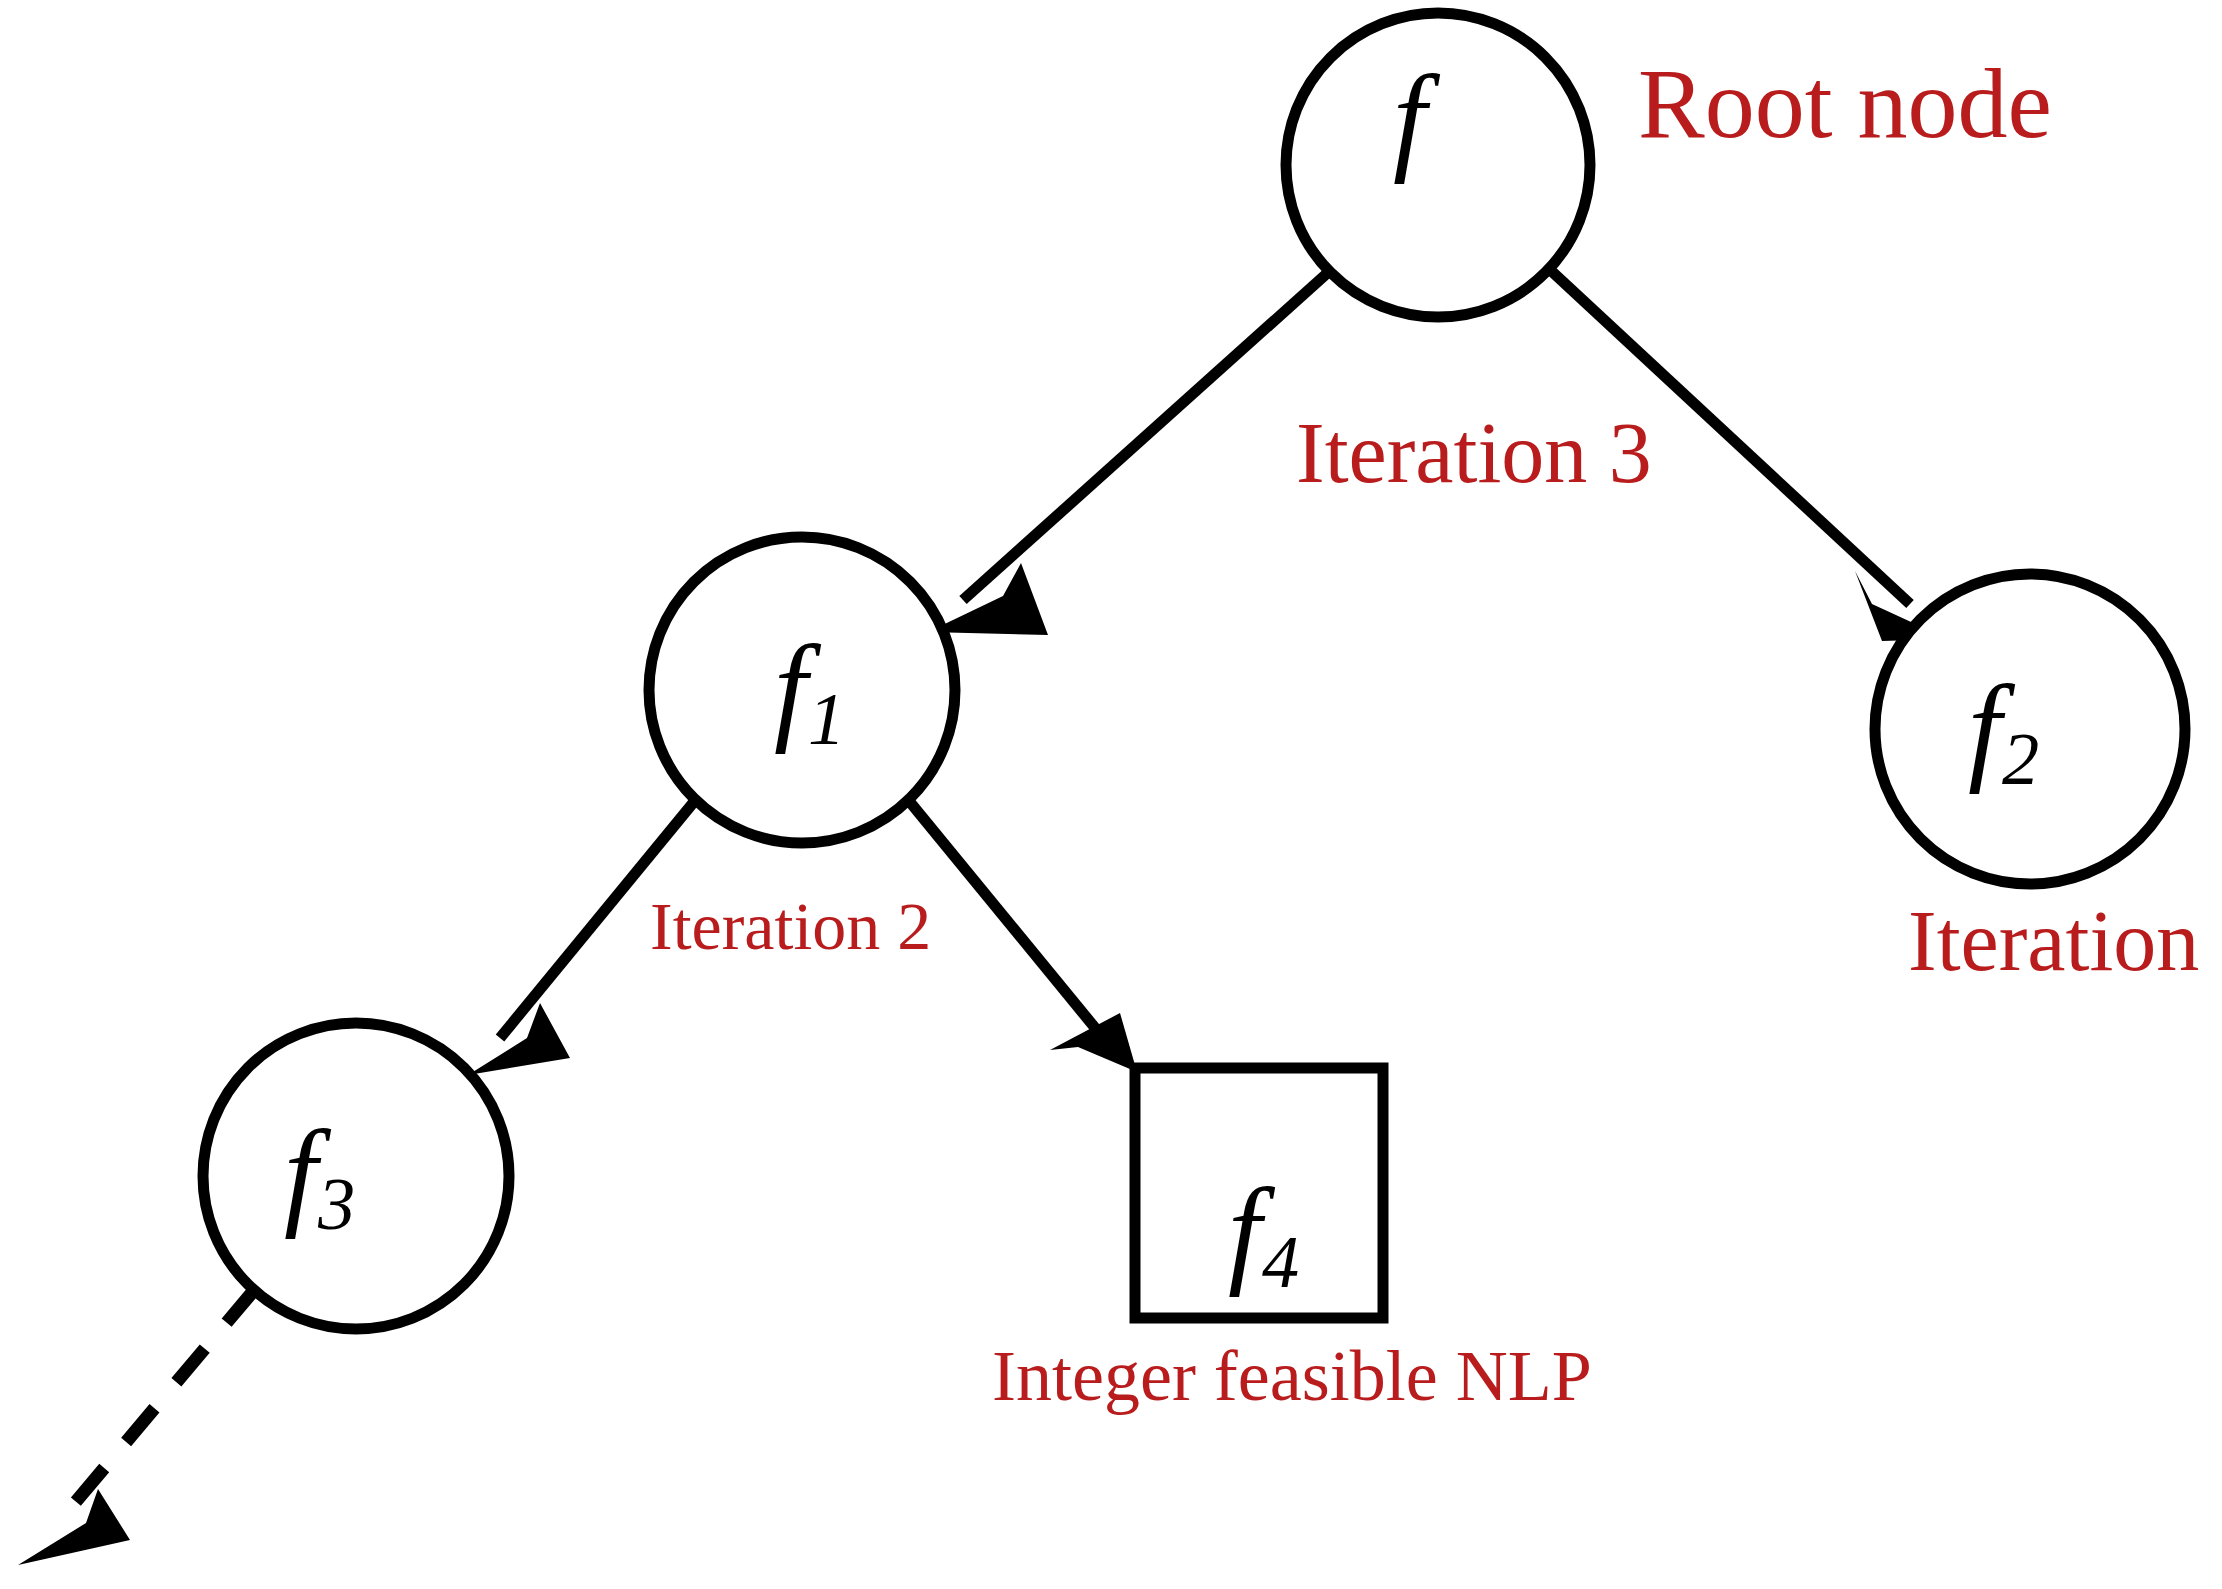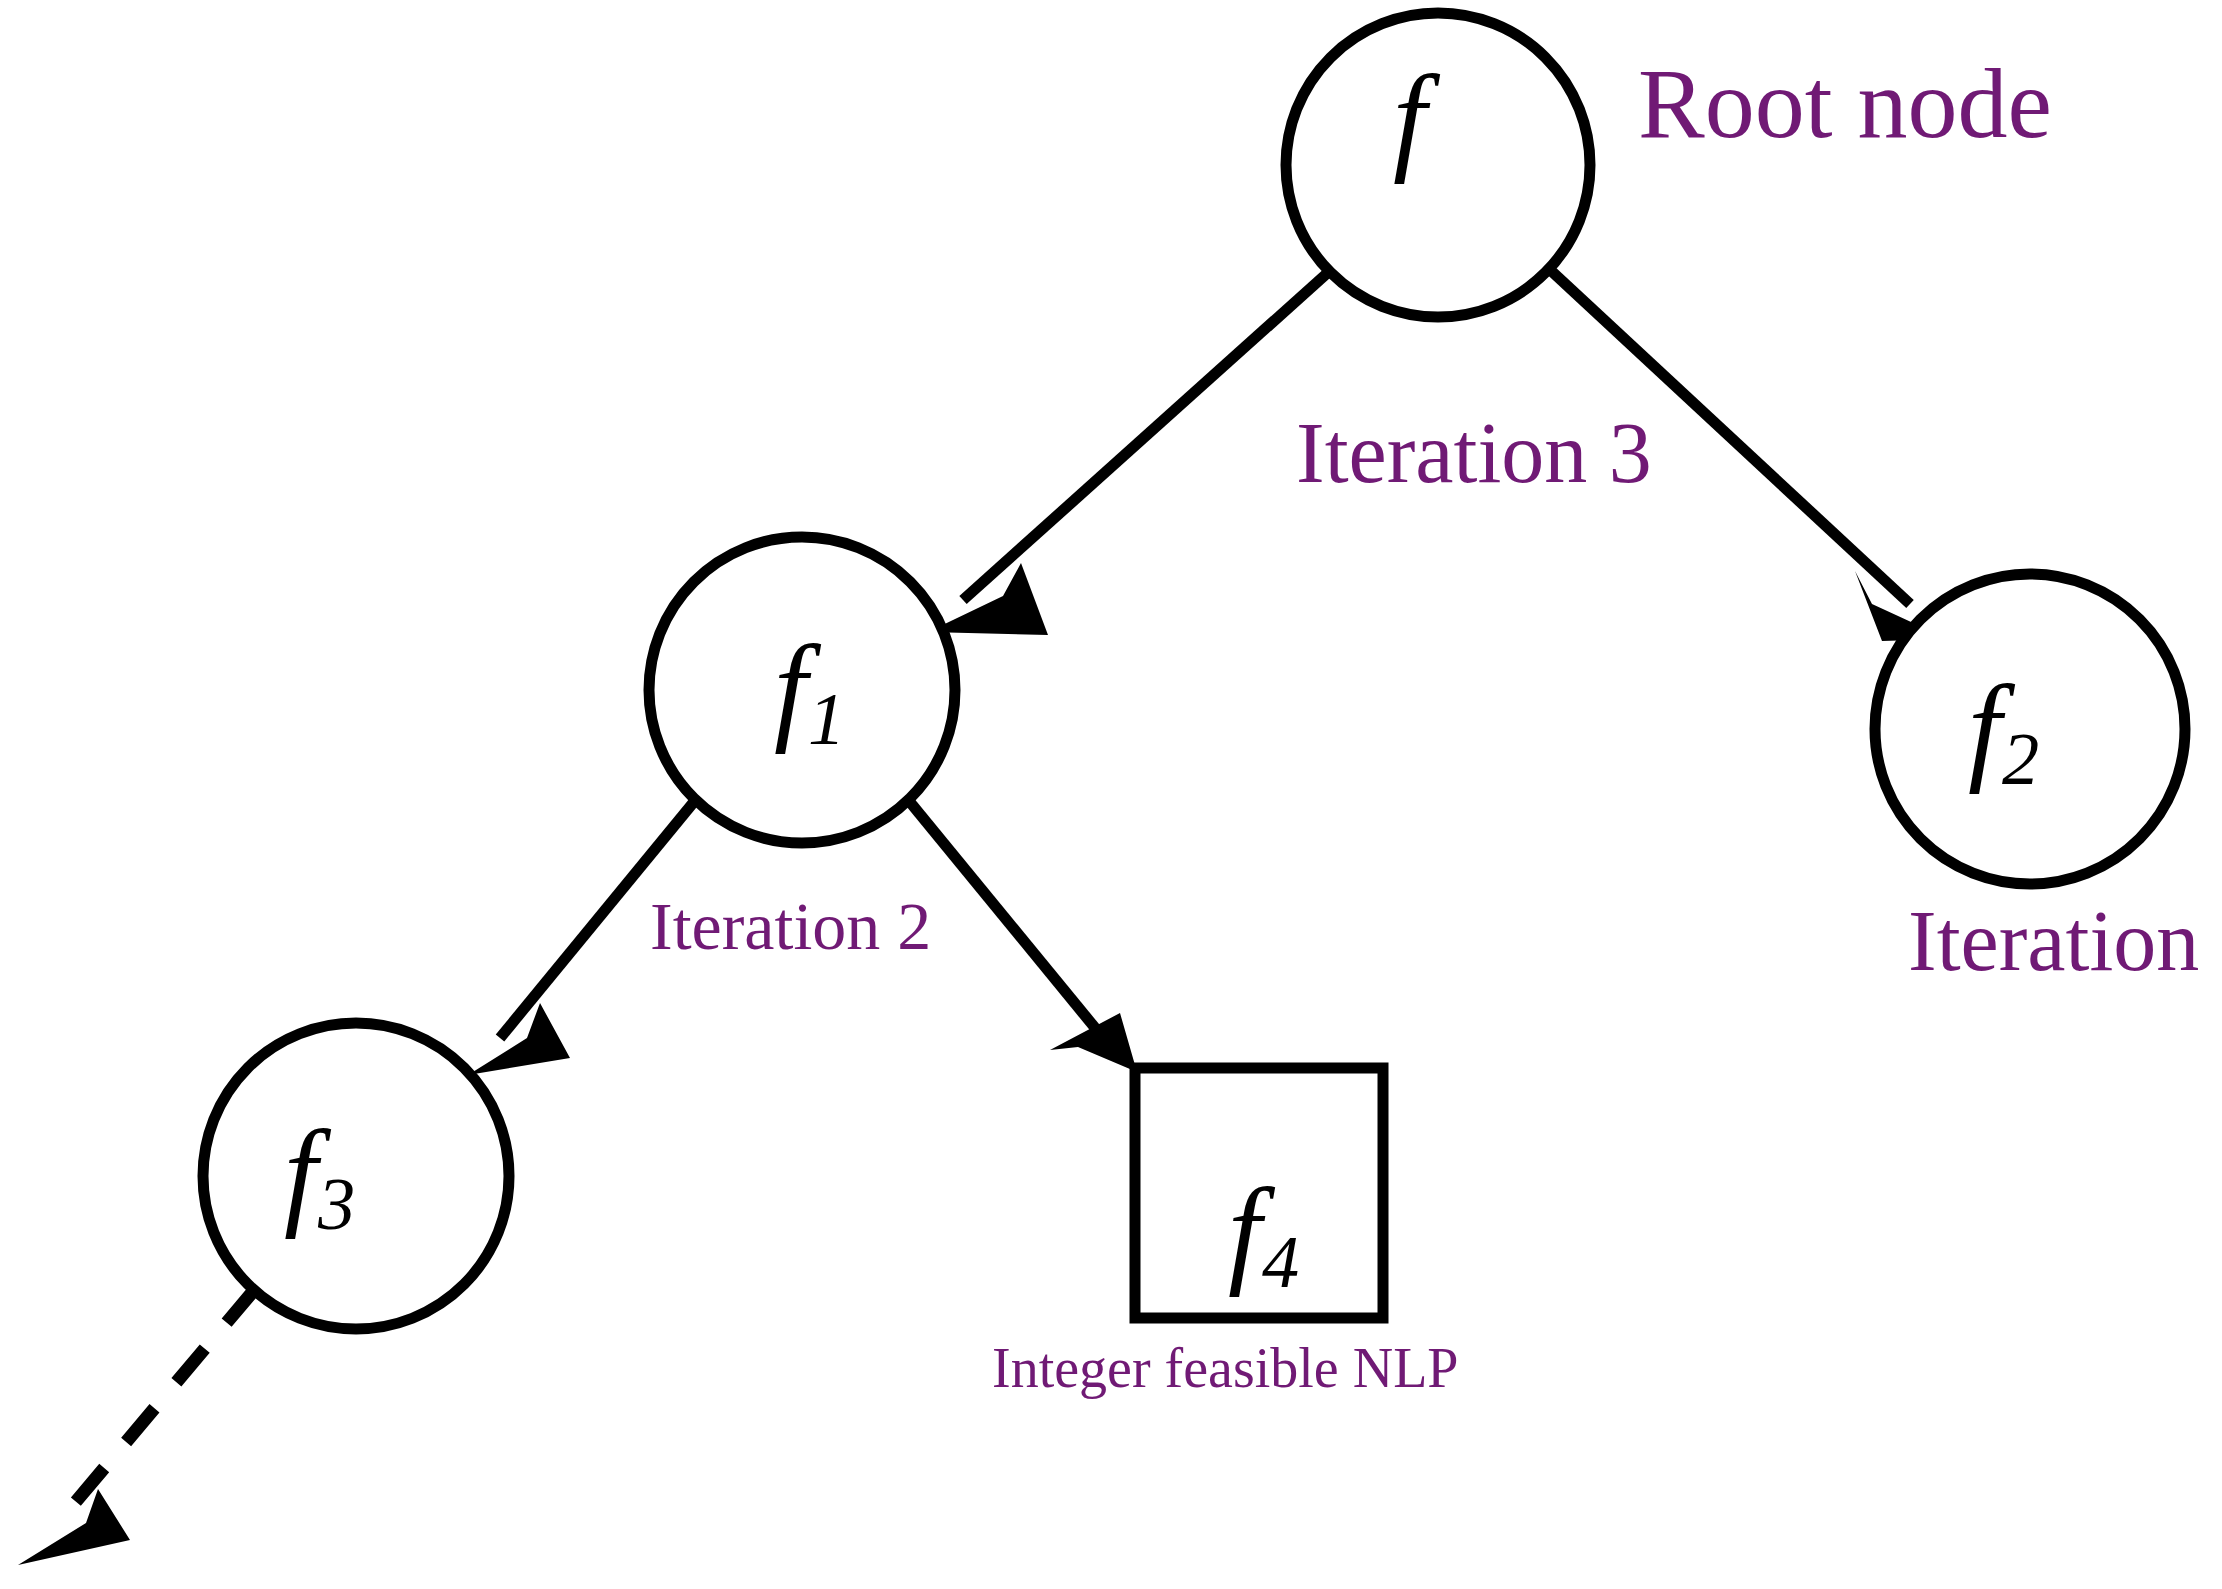--- a/index.html
+++ b/index.html
@@ -60,37 +60,37 @@
     font-size: 0.62em;
     font-style: italic;
     vertical-align: baseline;
     position: relative;
     top: 0.22em;
     left: 0.01em;
   }
   .caption {
     position: absolute;
     font-family: "Liberation Serif", "DejaVu Serif", serif;
-    color: #701a75;
+    color: #b91c1c;
     white-space: nowrap;
     line-height: 1;
     user-select: none;
   }
   
   #label-f   { left: 1393px; top: 58px;  font-size: 120px; }
   #label-f1  { left: 740px;  top: 628px; font-size: 120px; margin-left: 34px; }
   #label-f2  { left: 1968px; top: 668px; font-size: 120px; }
   #label-f3  { left: 284px;  top: 1113px;font-size: 120px; }
   #label-f4  { left: 1212px; top: 1171px;font-size: 120px; margin-left: 16px; }
 
   #caption-root-node { left: 1638px; top: 54px;   font-size: 100px; }
   #caption-iter-1    { left: 1296px; top: 410px;  font-size: 86px;  }
   #caption-iter-2    { left: 650px;  top: 892px;  font-size: 68px;  }
   #caption-iter-3    { left: 1908px; top: 898px;  font-size: 86px;  }
-  #caption-int-nlp   { left: 992px;  top: 1340px; font-size: 56px;  }
+  #caption-int-nlp   { left: 992px;  top: 1340px; font-size: 72px;  }
 </style>
 </head>
 <body>
 
 <div id="diagram-root">
 
   <svg id="tree-svg" viewBox="0 0 2222 1589">
 
     <g>
       <line class="edge-line" x1="1333" y1="268" x2="963" y2="600"></line>

